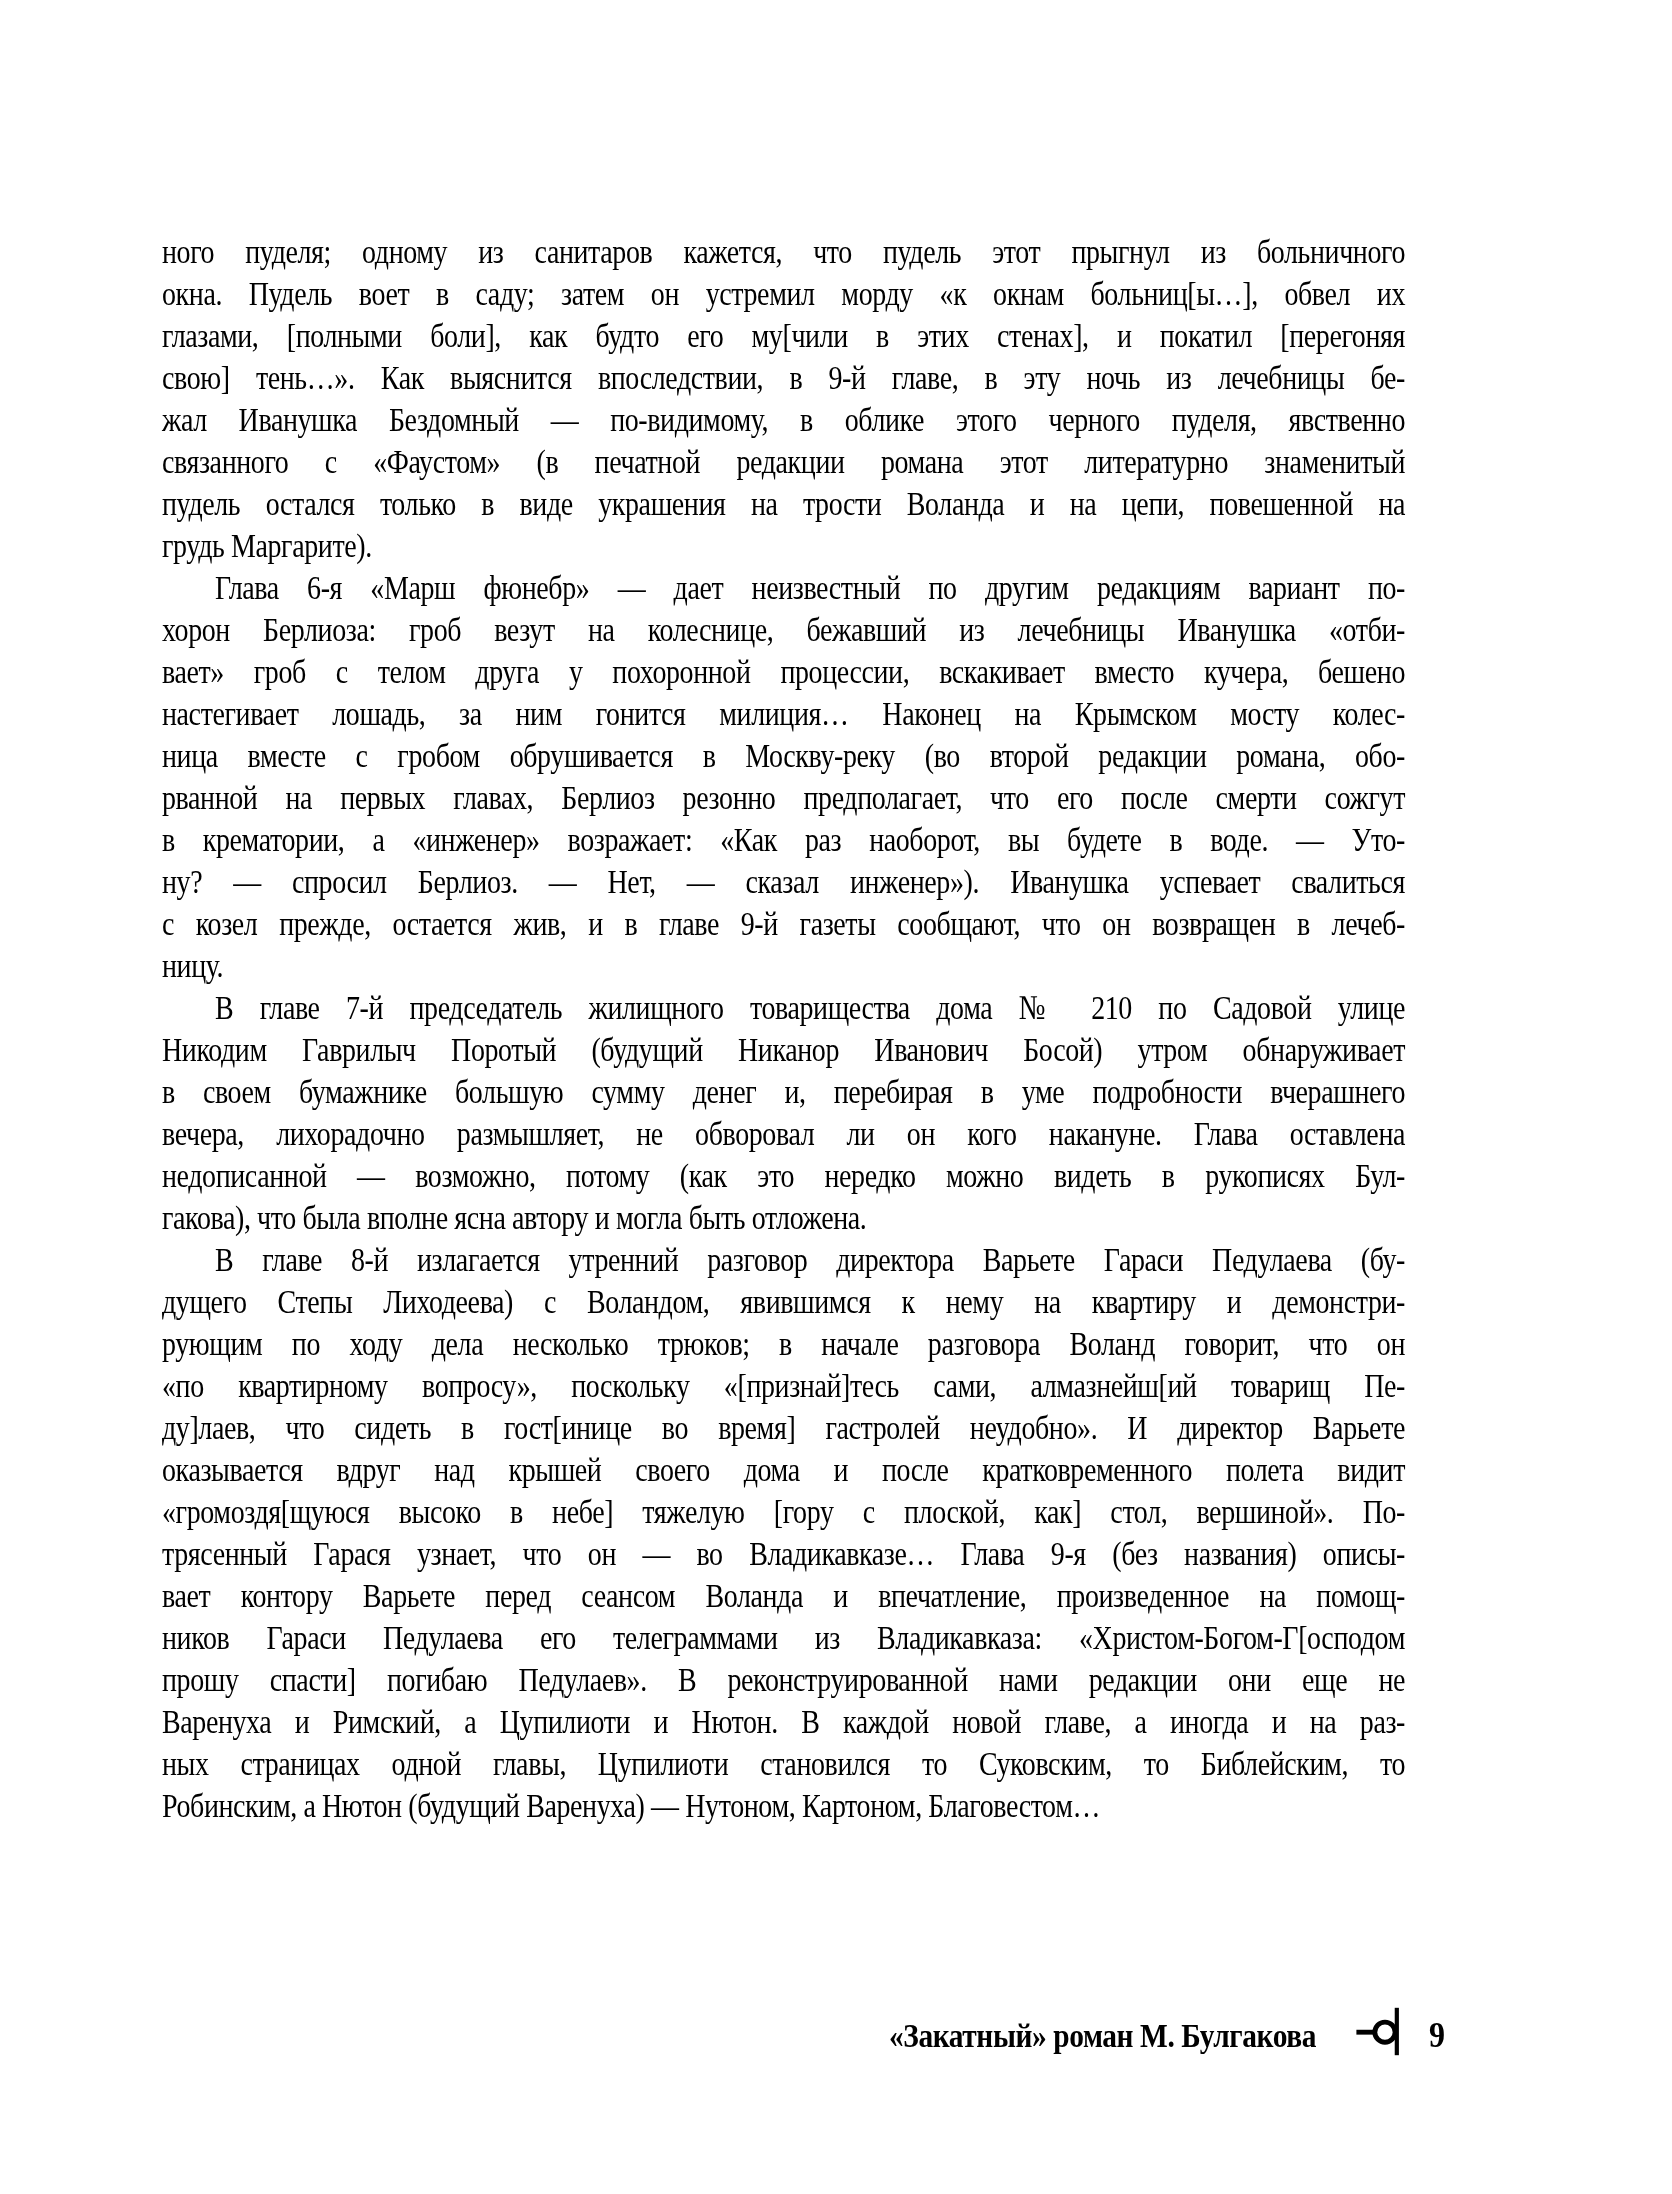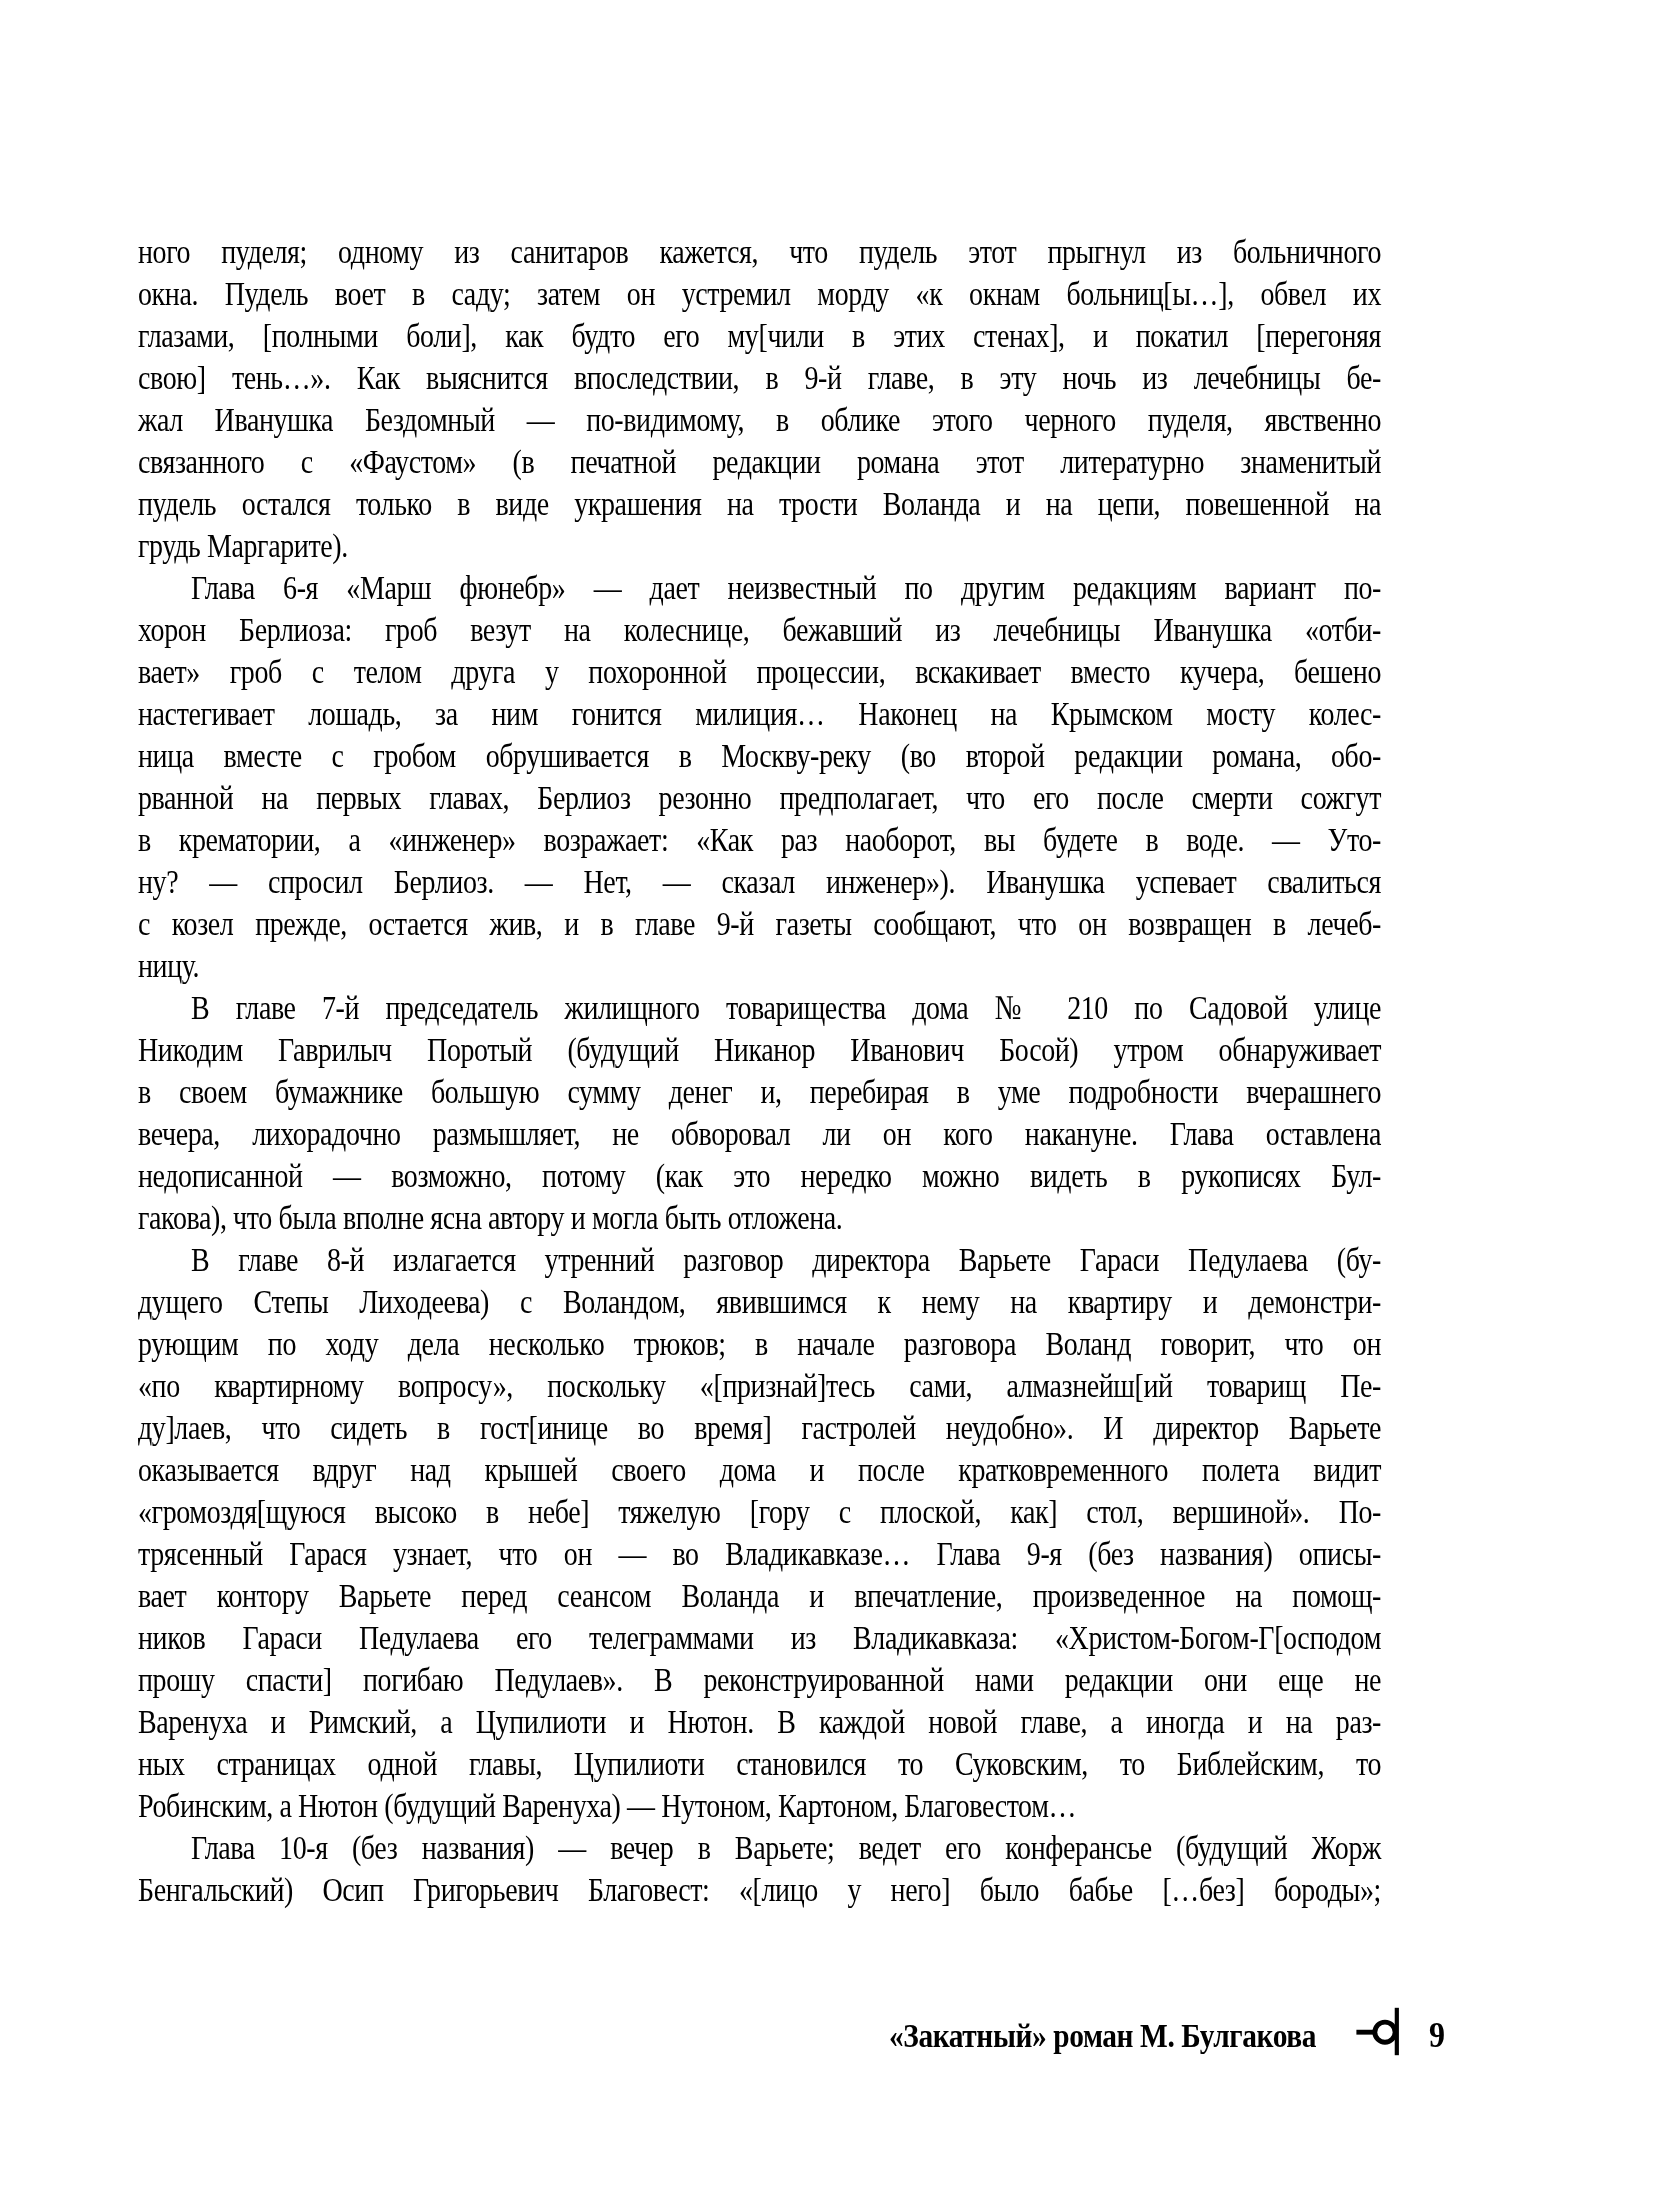--- a/index.html
+++ b/index.html
@@ -11,21 +11,21 @@
     position: relative;
     width: 1673px;
     height: 2194px;
     background: #ffffff;
     color: #000000;
     font-family: "Liberation Serif", "DejaVu Serif", serif;
     overflow: hidden;
   }
   .text-block {
     position: absolute;
-    left: 138px;
+    left: 162px;
     top: 231px;
     width: 1243px;
   }
   .paragraph {
     margin: 0;
     padding: 0;
   }
   .line {
     height: 42px;
     line-height: 42px;
@@ -121,24 +121,20 @@
         <div class="line">оказывается вдруг над крышей своего дома и после кратковременного полета видит</div>
         <div class="line">«громоздя[щуюся высоко в небе] тяжелую [гору с плоской, как] стол, вершиной». По-</div>
         <div class="line">трясенный Гарася узнает, что он — во Владикавказе… Глава 9-я (без названия) описы-</div>
         <div class="line">вает контору Варьете перед сеансом Воланда и впечатление, произведенное на помощ-</div>
         <div class="line">ников Гараси Педулаева его телеграммами из Владикавказа: «Христом-Богом-Г[осподом</div>
         <div class="line">прошу спасти] погибаю Педулаев». В реконструированной нами редакции они еще не</div>
         <div class="line">Варенуха и Римский, а Цупилиоти и Нютон. В каждой новой главе, а иногда и на раз-</div>
         <div class="line">ных страницах одной главы, Цупилиоти становился то Суковским, то Библейским, то</div>
         <div class="line flush">Робинским, а Нютон (будущий Варенуха) — Нутоном, Картоном, Благовестом…</div>
       </div>
-      <div class="paragraph">
-        <div class="line indent">Глава 10-я (без названия) — вечер в Варьете; ведет его конферансье (будущий Жорж</div>
-        <div class="line">Бенгальский) Осип Григорьевич Благовест: «[лицо у него] было бабье […без] бороды»;</div>
-      </div>
     </div>
 
   <div class="footer-title">«Закатный» роман М. Булгакова</div>
 
   <svg class="footer-ornament" viewBox="0 0 66 76" xmlns="http://www.w3.org/2000/svg">
     <line x1="2" y1="39" x2="27" y2="39" stroke="#000000" stroke-width="7"></line>
     <circle cx="43" cy="39" r="14.5" fill="none" stroke="#000000" stroke-width="7"></circle>
     <line x1="60" y1="4" x2="60" y2="72" stroke="#000000" stroke-width="6"></line>
   </svg>
 

